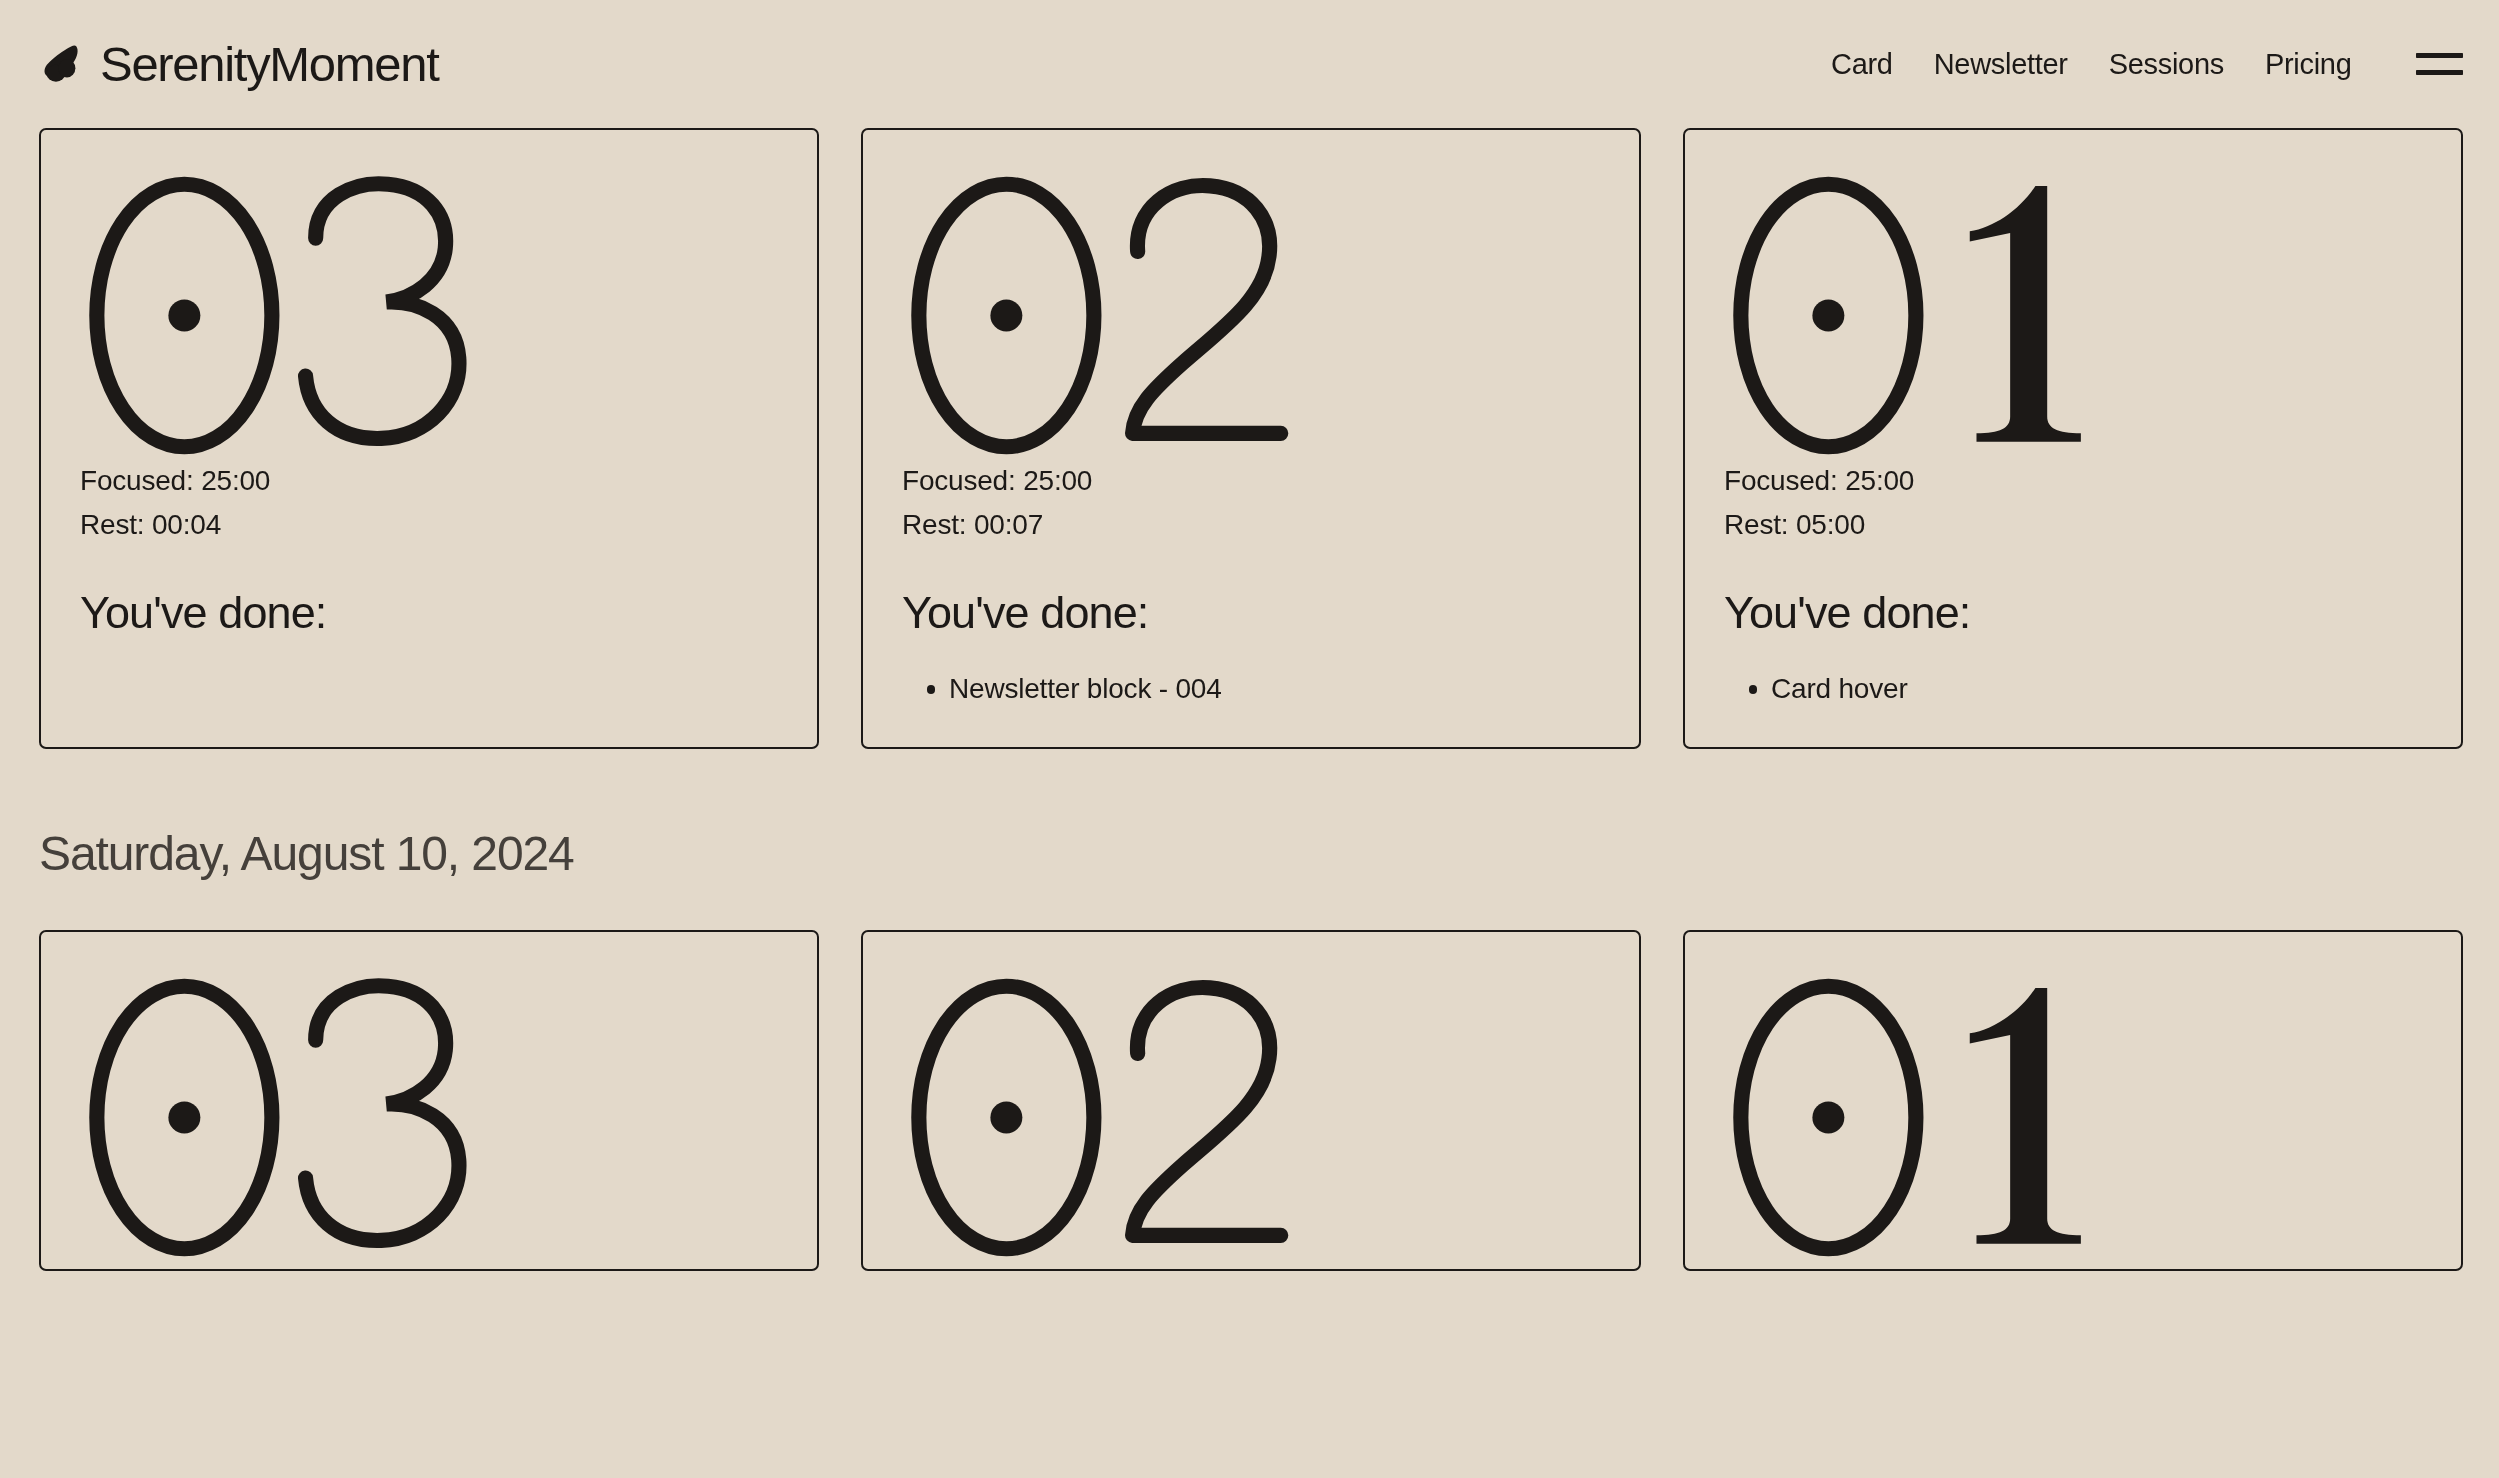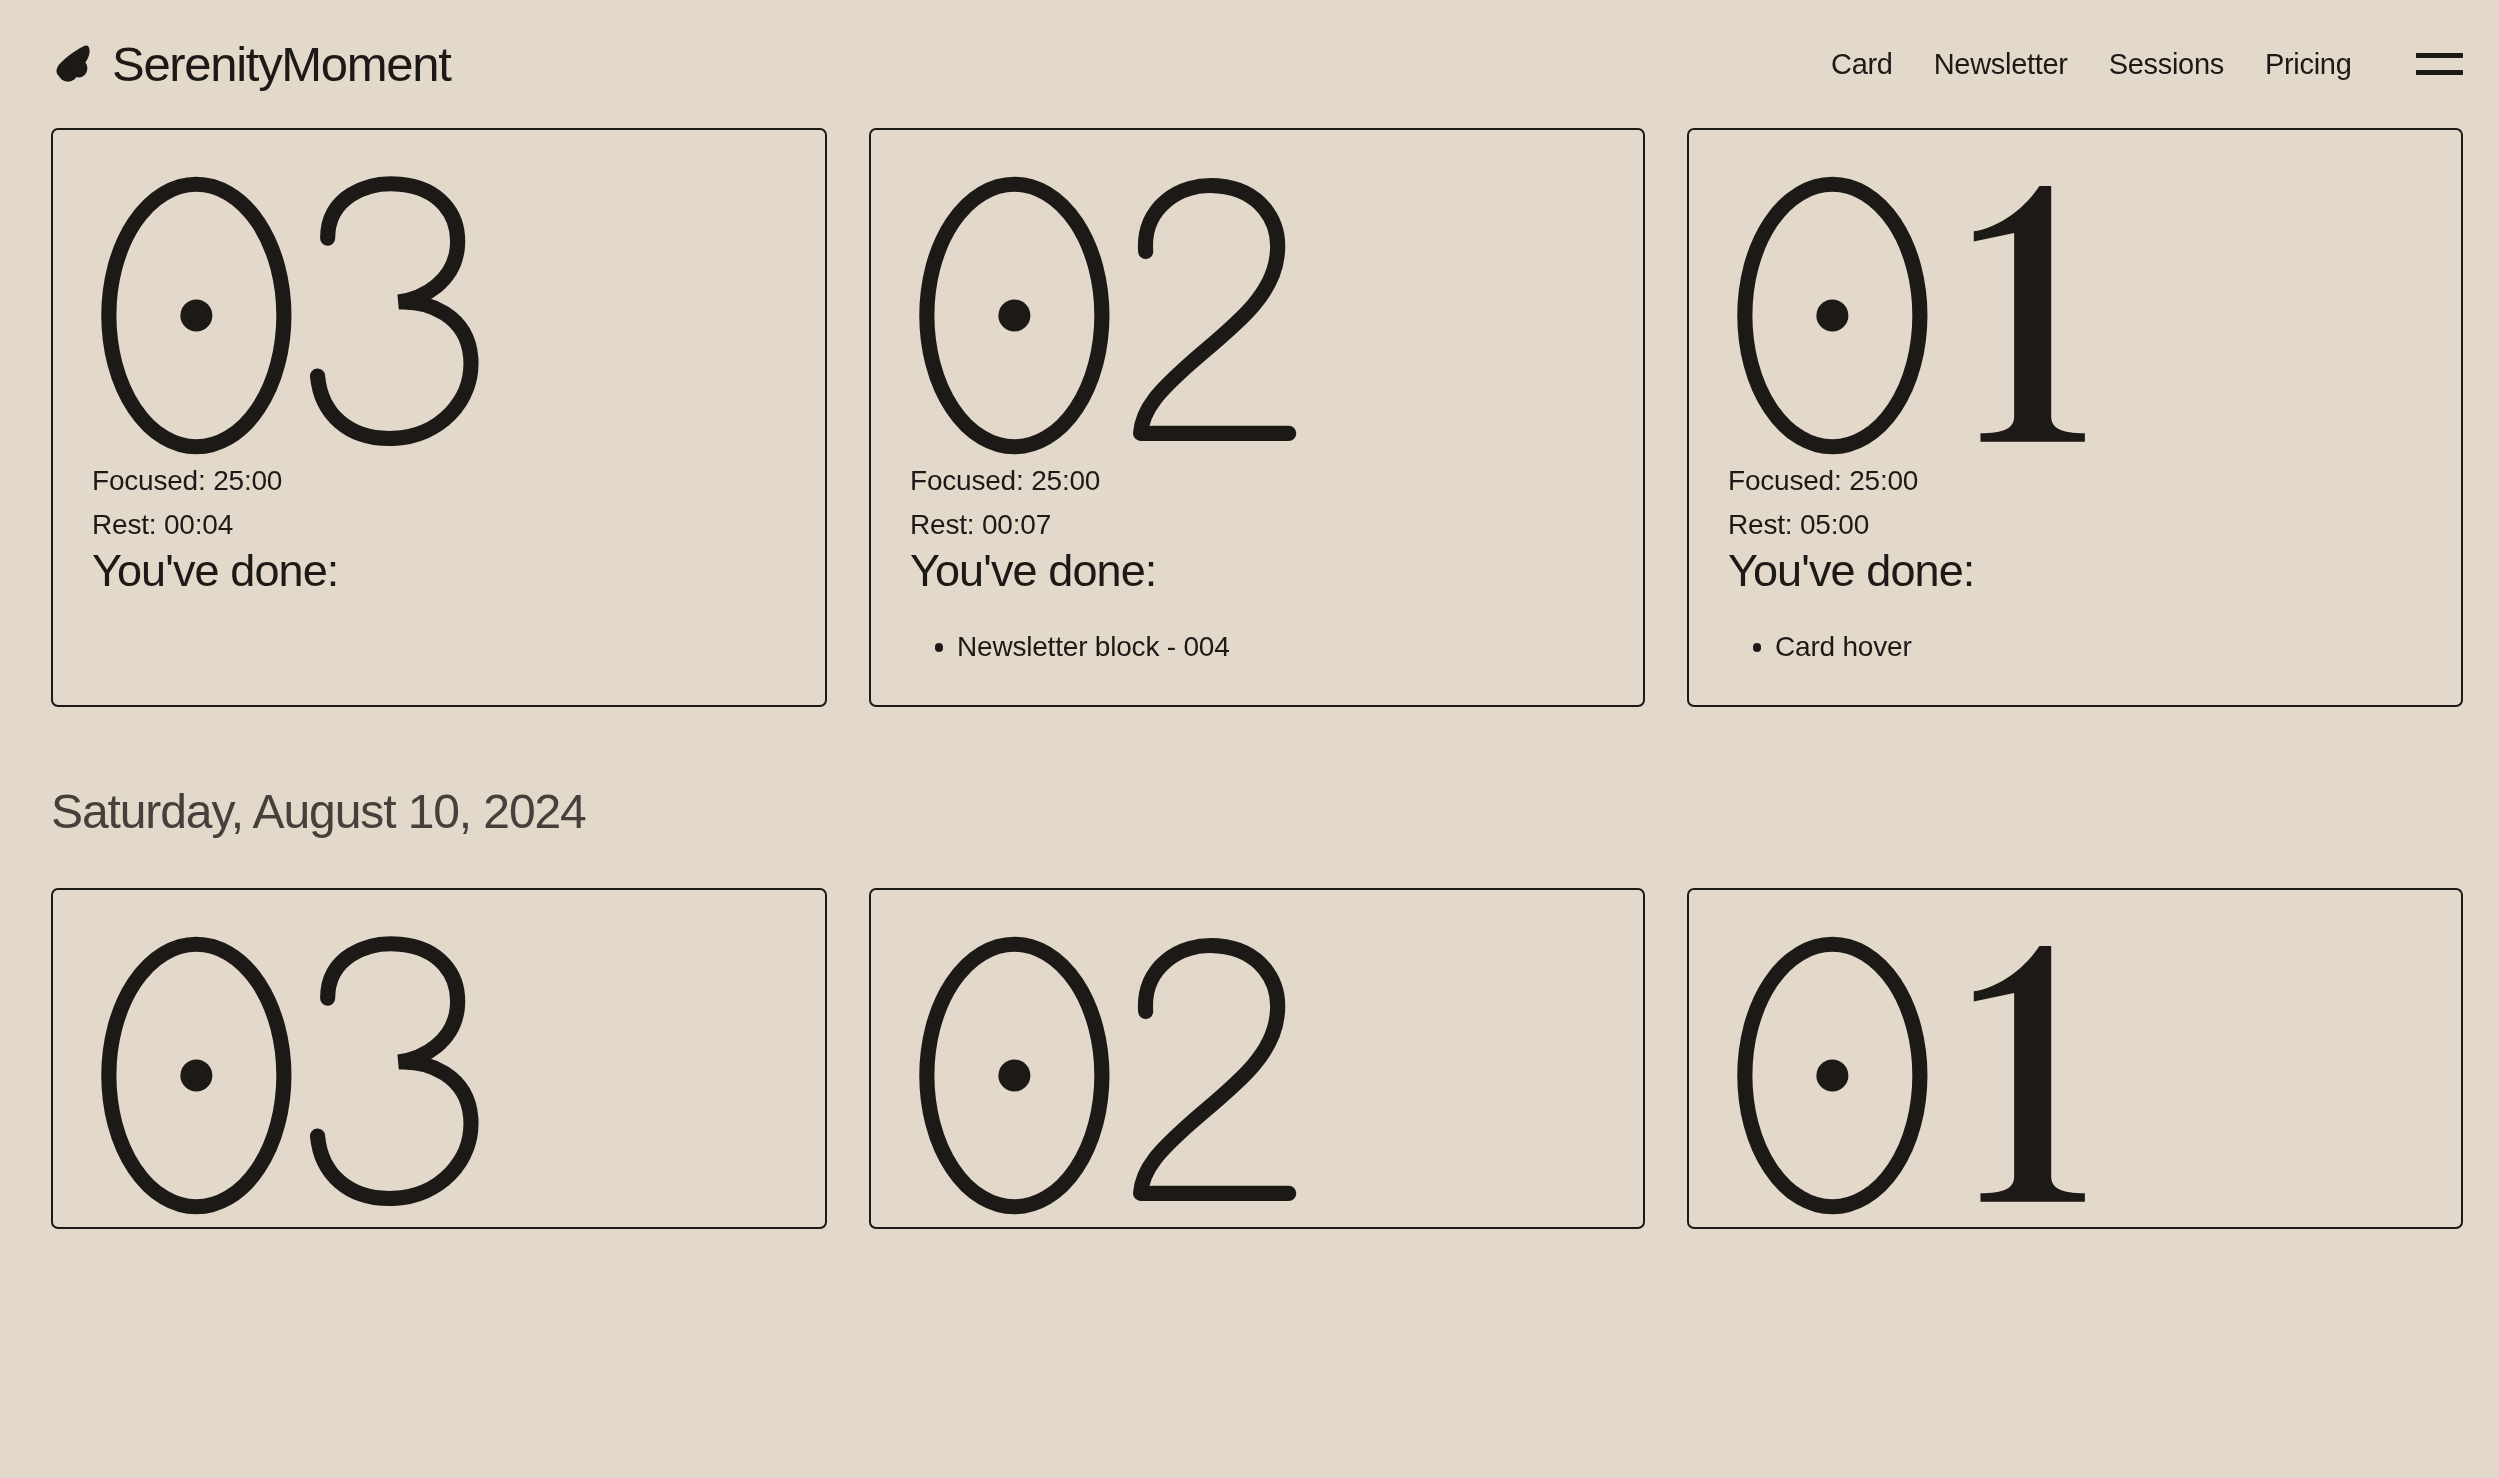--- a/index.html
+++ b/index.html
@@ -3,21 +3,21 @@
 <meta charset="utf-8">
 <style>
   * { margin:0; padding:0; box-sizing:border-box; }
   html, body {
     width:2500px; height:1478px;
     background:#e3d9ca;
     font-family:"Liberation Sans", sans-serif;
     color:#1c1917;
     overflow:hidden;
   }
-  .page { width:2500px; height:1478px; position:relative;padding-left:12px; }
+  .page { width:2500px; height:1478px; position:relative; }
 
   
   .header {
     height:128px;
     display:flex;
     align-items:center;
     justify-content:space-between;
     padding:0 37px 0 39px;
   }
   .brand { display:flex; align-items:center; gap:17px; }
@@ -70,20 +70,21 @@
   .card-number svg { display:block; height:303px; width:auto; overflow:visible; }
 
   .times { margin-top:-8.4px; }
   .time-line {
     font-size:28px;
     line-height:1.58;
     letter-spacing:-0.2px;
     color:#1c1917;
   }
   .done-title {
+    margin-top:42px;
     font-size:45px;
     font-weight:400;
     letter-spacing:-0.9px;
     line-height:1.05;
     color:#1c1917;
   }
   .done-list { margin-top:32px; padding-left:0; list-style:none; }
   .done-item {
     position:relative;
     padding-left:47px;

